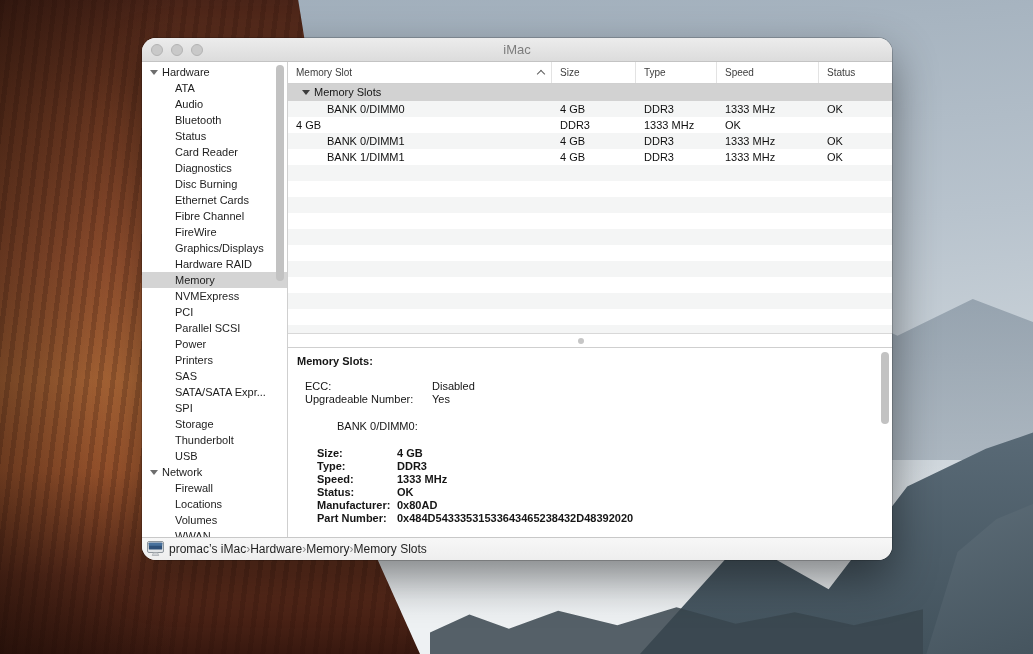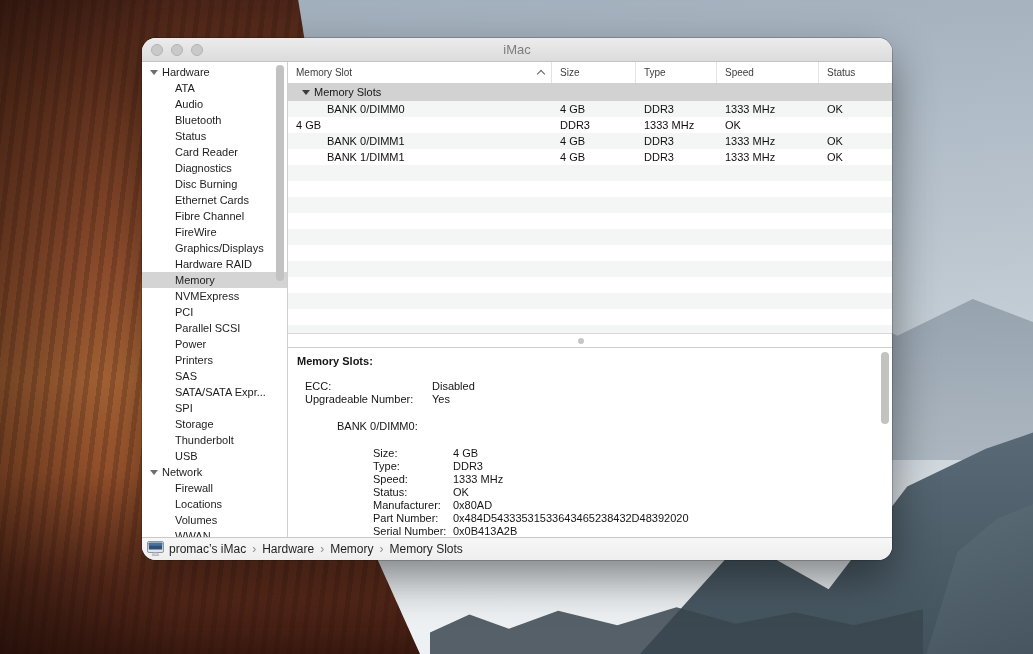--- a/index.html
+++ b/index.html
@@ -85,30 +85,30 @@
 
   
   .detail-pane { flex:1 1 auto; border-top:1px solid #cfcfcf; background:#fff; position:relative;
       overflow:hidden; font-size:11px; color:#151515; }
   .detail-inner { padding:7px 14px 0 9px; line-height:13px; }
   .detail-title { font-weight:700; }
   .detail-fields { margin-left:8px; margin-top:12px; }
   .field-row { display:flex; }
   .field-row .fl { width:127px; flex:0 0 127px; }
   .sub-title { font-weight:400; margin-left:40px; margin-top:14px; }
-  .sub-fields { margin-left:76px; margin-top:14px; }
+  .sub-fields { margin-left:20px; margin-top:14px;font-weight:bold; }
   .sub-fields .fl { width:80px; flex:0 0 80px; }
   .detail-scrollbar { position:absolute; right:3px; top:4px; width:8px; height:72px;
       background:#c2c2c2; border-radius:4px; }
 
   
   .statusbar { height:23px; flex:0 0 23px; border-top:1px solid #c8c8c8;
       background:linear-gradient(180deg,#f7f7f7,#eeeeee);
       display:flex; align-items:center; padding-left:5px; font-size:12px; color:#1f1f1f; gap:5px; }
-  .crumb { display:flex; align-items:center; gap:6px; white-space:nowrap; }
+  .crumb { display:flex; align-items:center; white-space:nowrap; }
   .crumb .sep { color:#8e8e8e; font-size:12px; }
 </style>
 </head>
 <body>
 
 <div class="desktop">
   <div class="wp wp-far-ridge"></div>
   <div class="wp wp-mist"></div>
   <div class="wp wp-near-slope"></div>
   <div class="wp wp-treeline"></div>
@@ -257,24 +257,20 @@
                   <span class="fv">OK</span>
                 </div>
                 <div class="field-row">
                   <span class="fl">Manufacturer:</span>
                   <span class="fv">0x80AD</span>
                 </div>
                 <div class="field-row">
                   <span class="fl">Part Number:</span>
                   <span class="fv">0x484D54333531533643465238432D48392020</span>
                 </div>
-                <div class="field-row">
-                  <span class="fl">Serial Number:</span>
-                  <span class="fv">0x0B413A2B</span>
-                </div>
               </div>
           </div>
           <div class="detail-scrollbar"></div>
         </div>
 
       </div>
     </div>
 
     <div class="statusbar">
       <svg width="17" height="16" viewBox="0 0 17 16">

